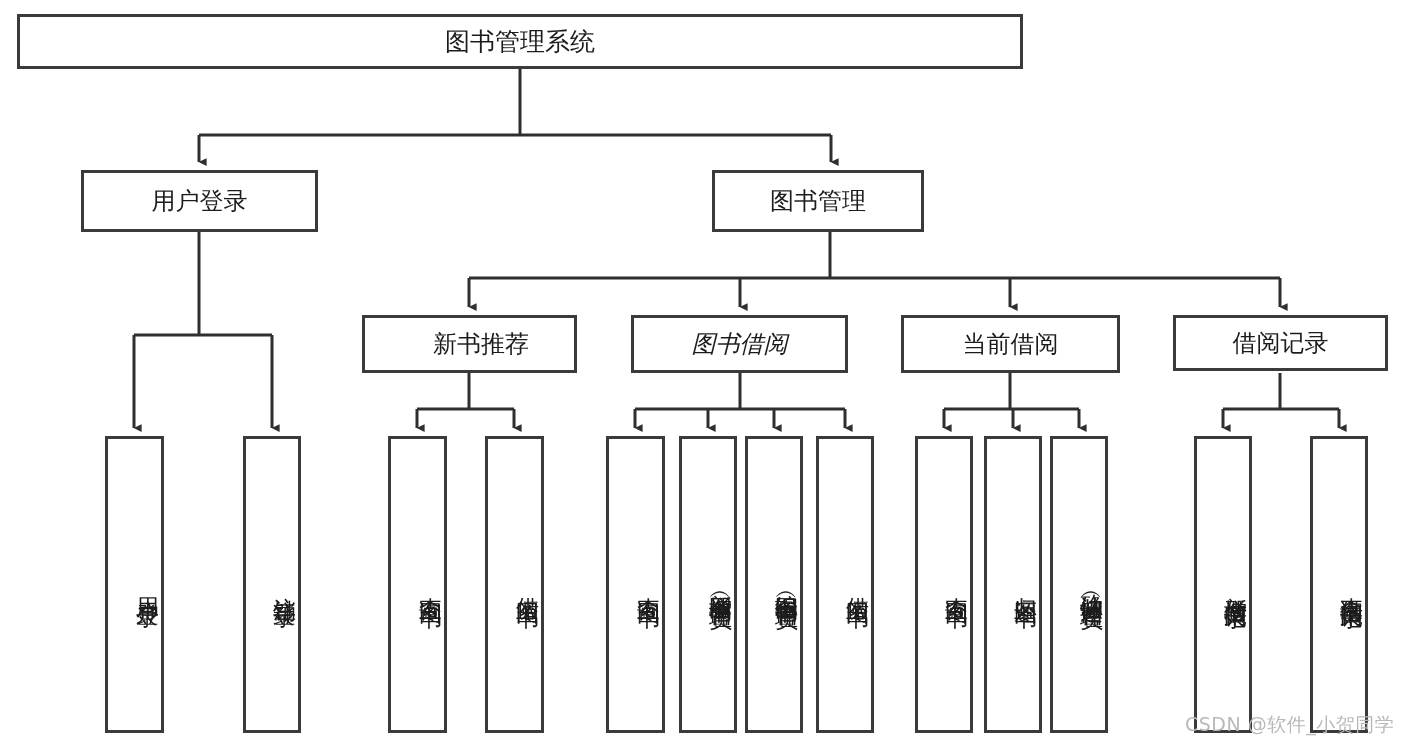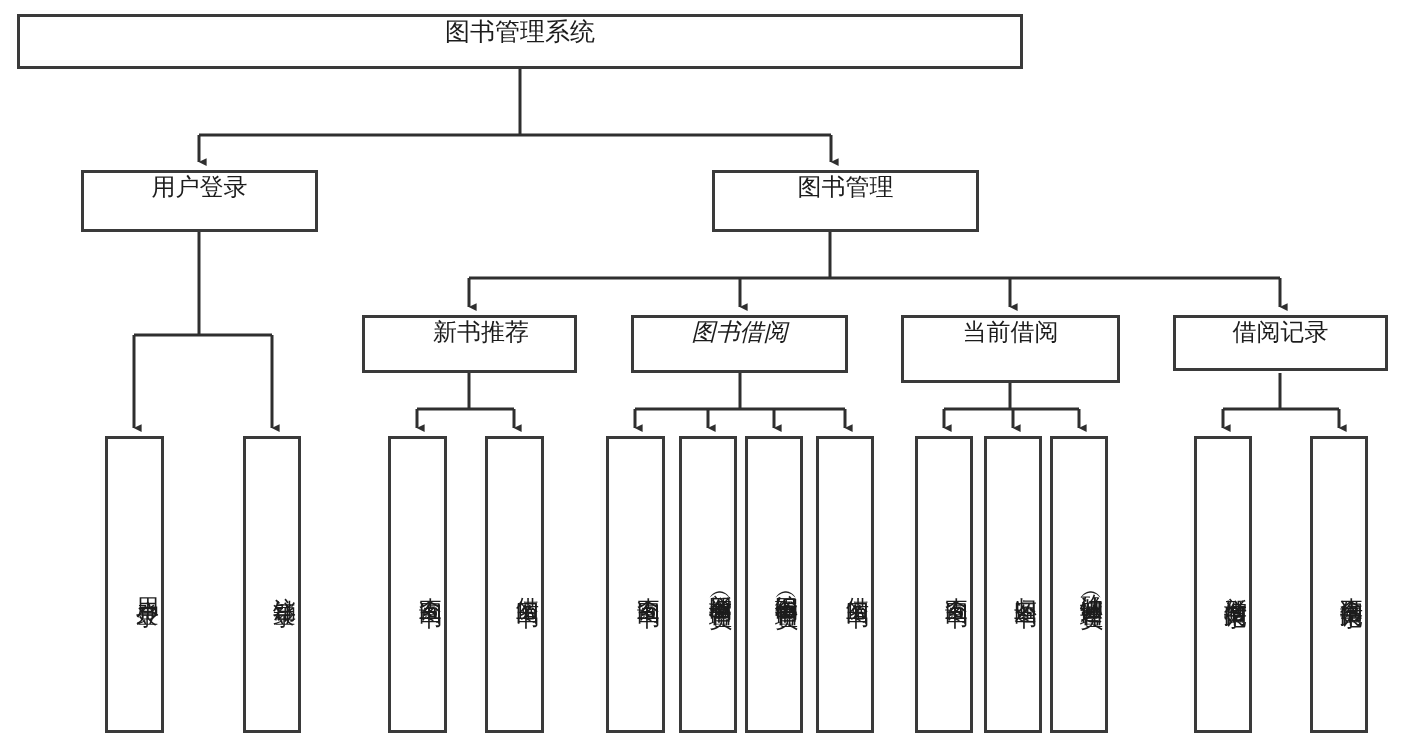--- a/index.html
+++ b/index.html
@@ -19,20 +19,21 @@
     left:0;top:0;
     width:1405px;height:747px;
     pointer-events:none;
   }
   .node{
     position:absolute;
     box-sizing:border-box;
     border:3px solid #3a3a3a;
     background:#ffffff;
     display:flex;
+    align-items:center;
     justify-content:center;
     color:#1c1c1c;
     line-height:1.18;
     text-align:center;
   }
   .node.level0{font-size:25px;}
   .node.level1{font-size:24px;}
   .node.level2{font-size:24px;}
   .node.leaf{
     font-size:23px;
@@ -114,30 +115,30 @@
     </g>
   </svg>
 
   <div id="nodes-layer">
       <div class="node level0" style="left: 17px; top: 14px; width: 1006px; height: 55px;">
         <span>图书管理系统</span>
       </div>
       <div class="node level1" style="left: 81px; top: 170px; width: 237px; height: 62px;">
         <span>用户登录</span>
       </div>
-      <div class="node level1" style="left: 712px; top: 170px; width: 267px; height: 62px;">
+      <div class="node level1" style="left: 712px; top: 170px; width: 212px; height: 62px;">
         <span>图书管理</span>
       </div>
       <div class="node level2" style="left: 362px; top: 315px; width: 215px; height: 58px; padding-left: 23px;">
         <span>新书推荐</span>
       </div>
       <div class="node level2" style="left: 631px; top: 315px; width: 217px; height: 58px; font-style: italic;">
         <span>图书借阅</span>
       </div>
-      <div class="node level2" style="left: 901px; top: 315px; width: 219px; height: 68px;">
+      <div class="node level2" style="left: 901px; top: 315px; width: 219px; height: 58px;">
         <span>当前借阅</span>
       </div>
       <div class="node level2" style="left: 1173px; top: 315px; width: 215px; height: 56px;">
         <span>借阅记录</span>
       </div>
       <div class="node leaf" style="left: 105px; top: 436px; width: 59px; height: 297px;">
         <span>用户登录</span>
       </div>
       <div class="node leaf" style="left: 243px; top: 436px; width: 58px; height: 297px;">
         <span>注销登录</span>
@@ -170,13 +171,14 @@
         <span>确认归还（管理员）</span>
       </div>
       <div class="node leaf tall" style="left: 1194px; top: 436px; width: 58px; height: 297px;">
         <span>新增借阅记录</span>
       </div>
       <div class="node leaf tall" style="left: 1310px; top: 436px; width: 58px; height: 297px;">
         <span>查询借阅记录</span>
       </div>
     </div>
 
+  <div class="watermark" style="left:1185px;top:712px;">CSDN @软件_小贺同学</div>
 </div>
 
 </body></html>

